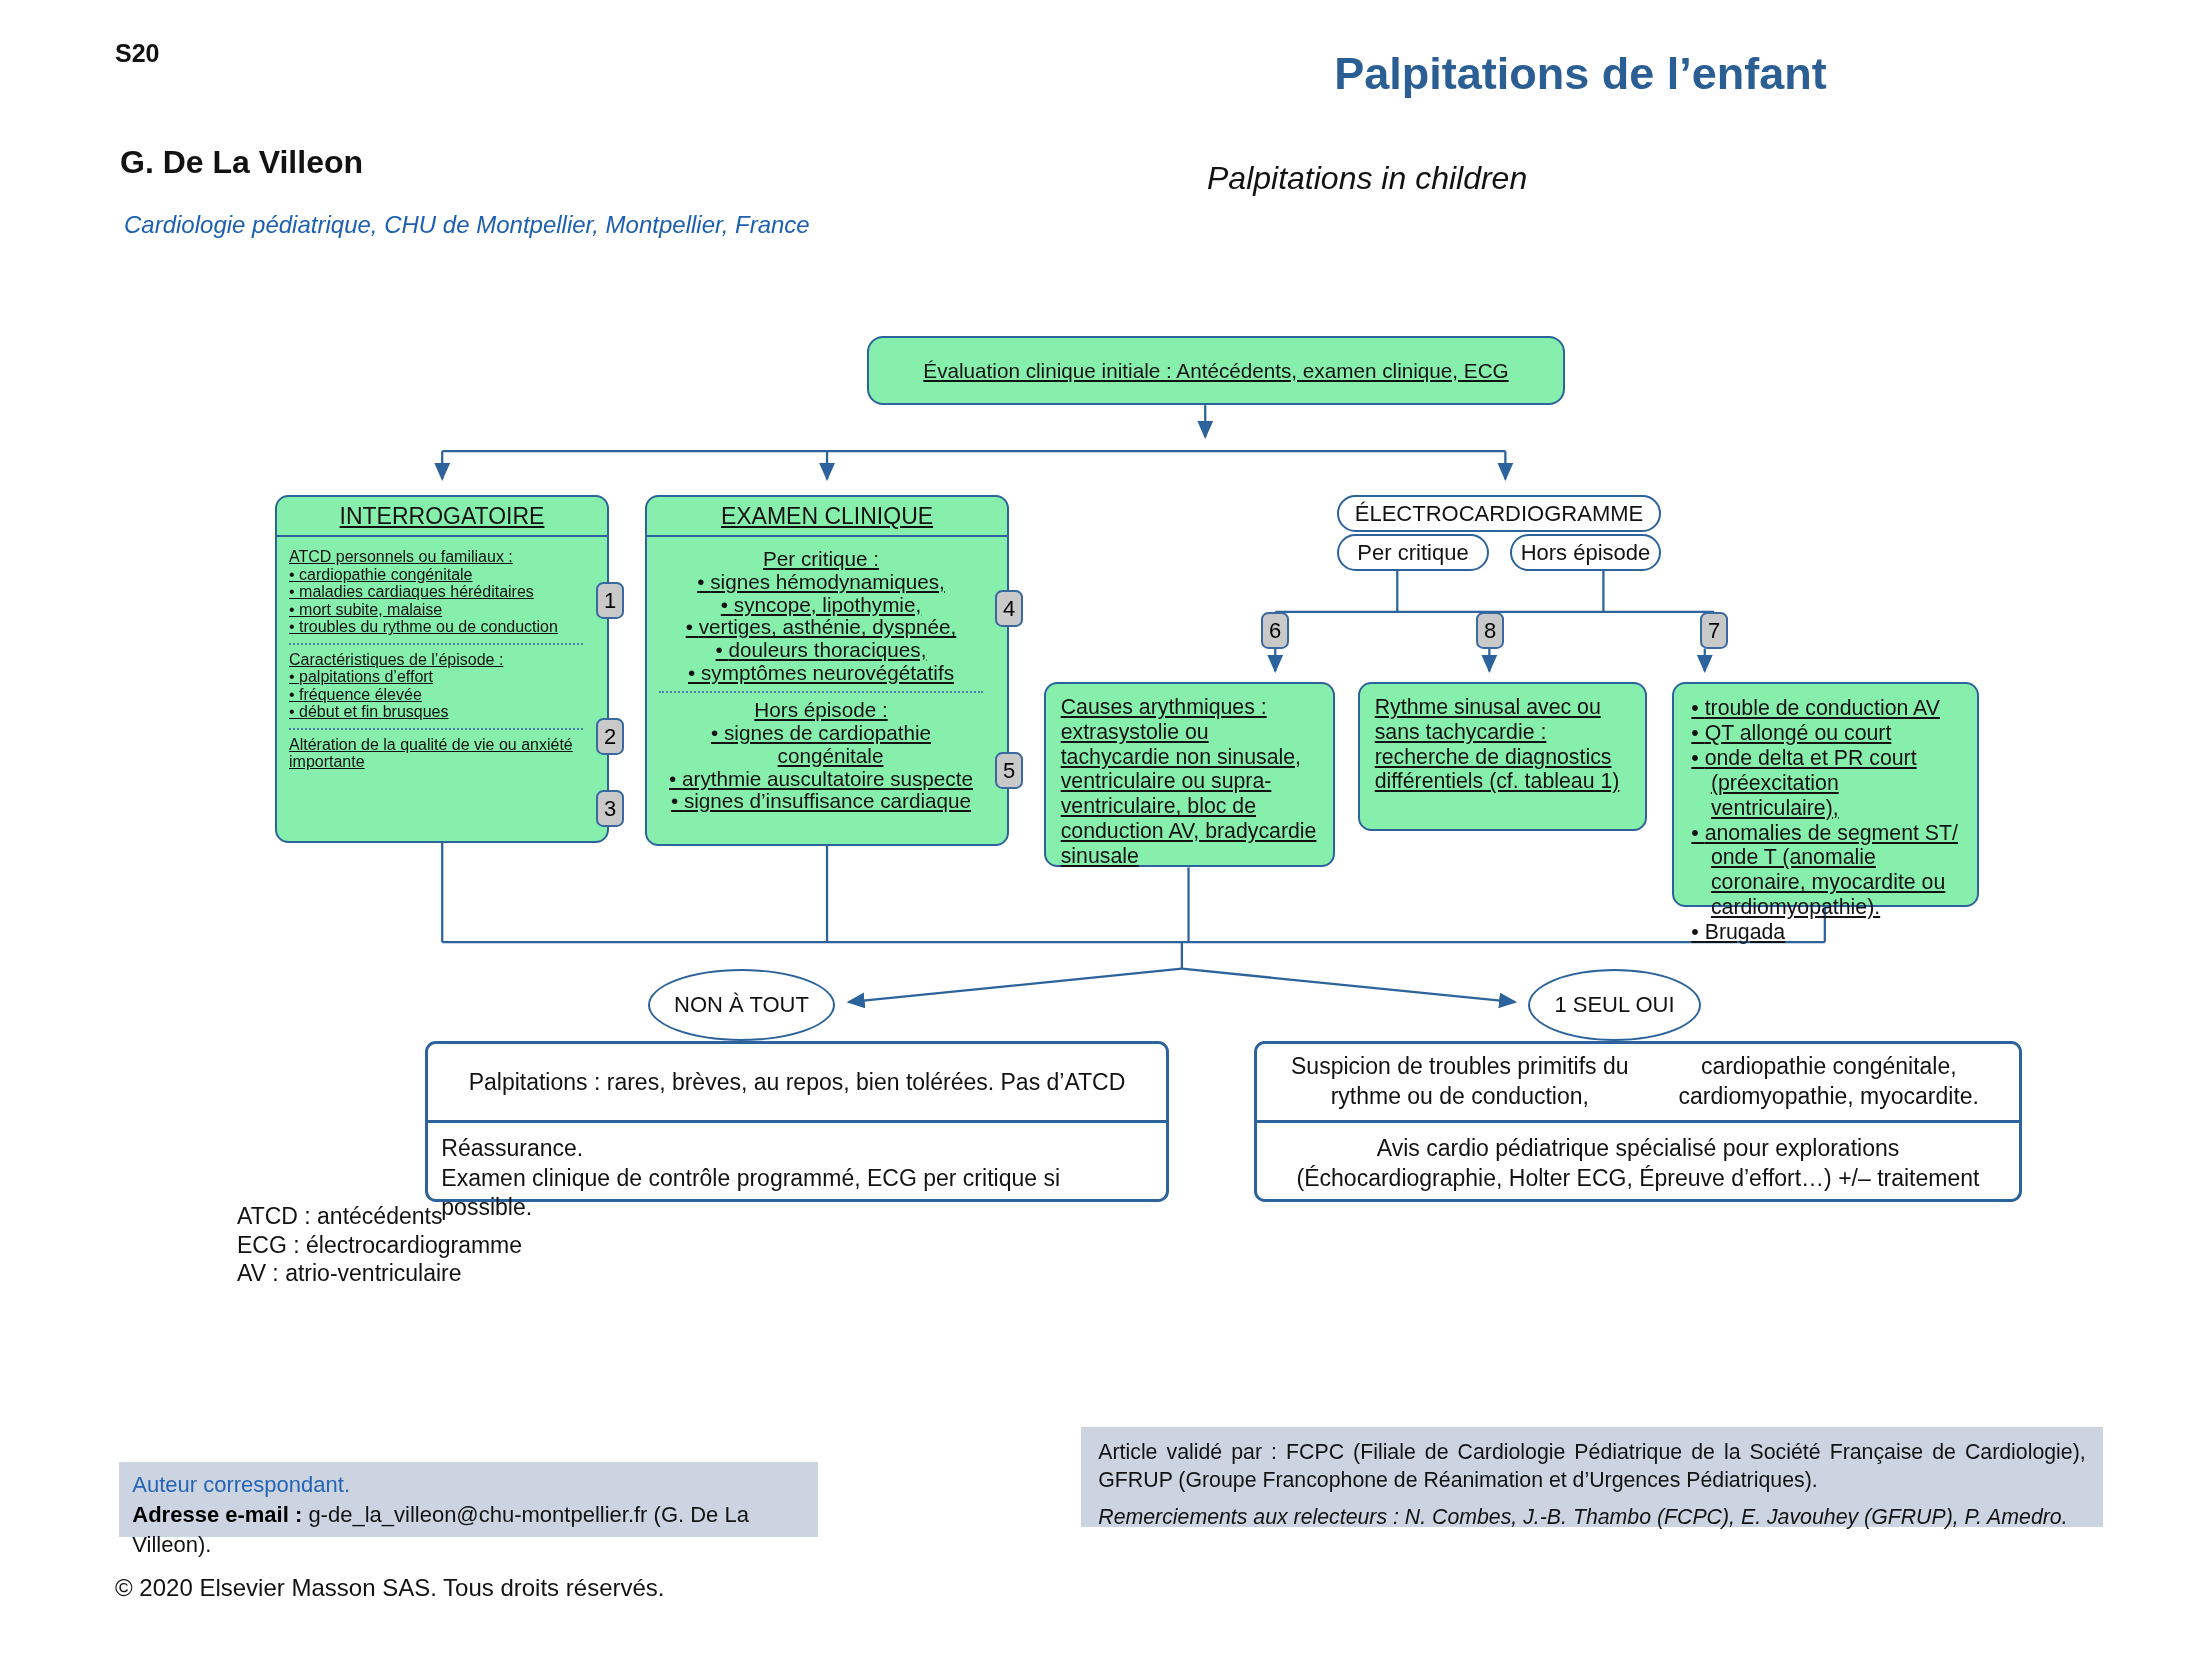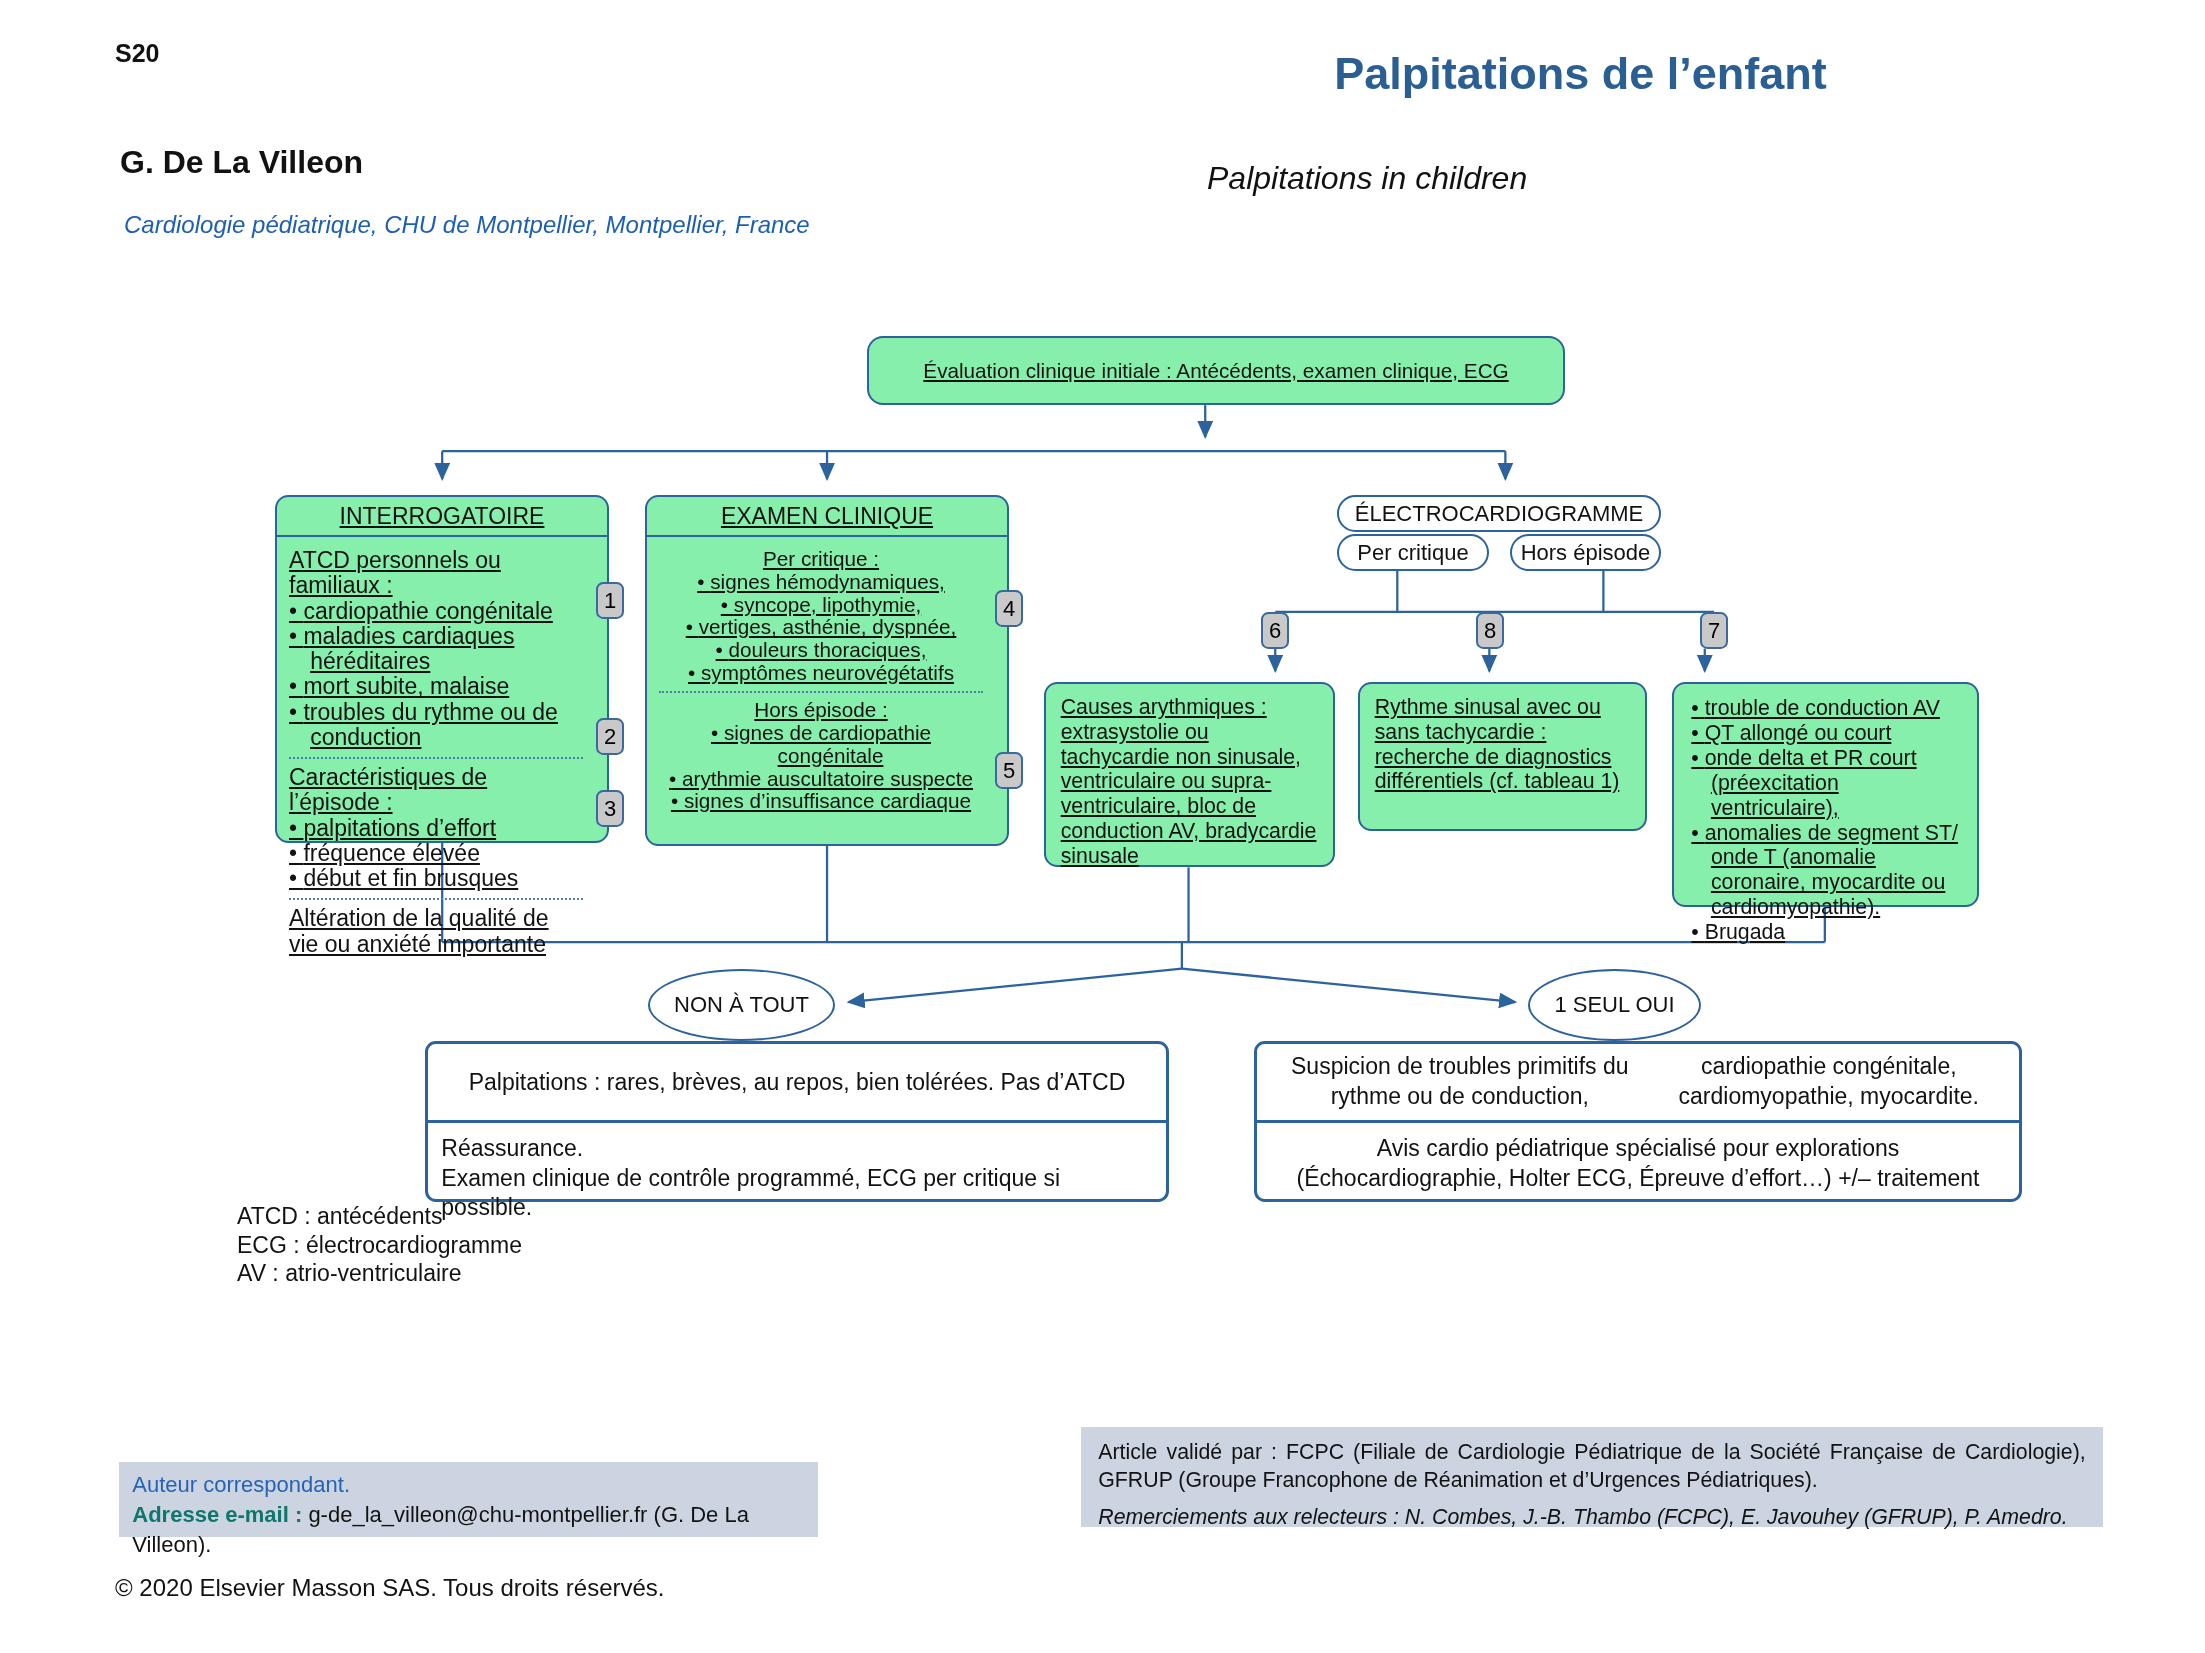--- a/index.html
+++ b/index.html
@@ -29,21 +29,21 @@
 
   
   .fbox{
     position:absolute;background:#86efac;border:2.3px solid var(--blue);
     border-radius:13.3px;box-sizing:border-box;z-index:2;text-decoration:underline;
   }
   .col-header{
     border-bottom:2.3px solid var(--blue);
     text-align:center;font-size:23px;padding:6px 2.7px 4.7px;
   }
-  .col-body{padding:5.3px 24px 4px 12px;font-size:23px;line-height:1.1;}
+  .col-body{padding:5.3px 24px 4px 12px;font-size:16px;line-height:1.1;}
   .sec{padding:6px 0 6.7px;}
   .sec + .sec{border-top:2px dotted var(--blue-light);}
   ul.blts{margin:0;padding:0;list-style:none;}
   ul.blts li{padding-left:0.92em;text-indent:-0.92em;}
   ul.blts li::before{content:"\2022\00a0";}
   .sec-title{margin:0;}
 
   .badge{
     position:absolute;width:28px;height:37px;background:#c9c9c9;
     border:2.7px solid #39699f;border-radius:7.3px;display:flex;
@@ -76,21 +76,21 @@
   }
   .bigbox .row2{padding:10.7px 9.3px 6.7px 13.3px;line-height:1.3;}
   .bigbox .row2.centered{text-align:center;padding:10.7px 12px 6.7px;}
 
   .abbr{left:237px;top:1202px;font-size:23px;line-height:1.24;}
 
   
   .graybox{position:absolute;background:#ccd4e2;box-sizing:border-box;}
   .gb-left{left:119px;top:1462px;width:699px;height:75px;padding:8px 13.3px;font-size:22px;line-height:1.36;}
   .gb-left .lbl{color:#2563b5;}
-  .gb-left .lbl-bold{color:#0f766e;font-weight:bold;text-align:center;}
+  .gb-left .lbl-bold{color:#000000;font-weight:bold;text-align:center;}
   .gb-right{left:1081px;top:1427px;width:1022px;height:100px;padding:10.7px 17.3px;font-size:21.3px;line-height:1.32;}
   .gb-right .para1{text-align:justify;margin:0 0 9.3px 0;}
   .gb-right .para2{margin:0;font-style:italic;}
   .copyright{left:115px;top:1574px;font-size:24px;}
 </style>
 </head>
 <body>
 
 <div id="page">
 

